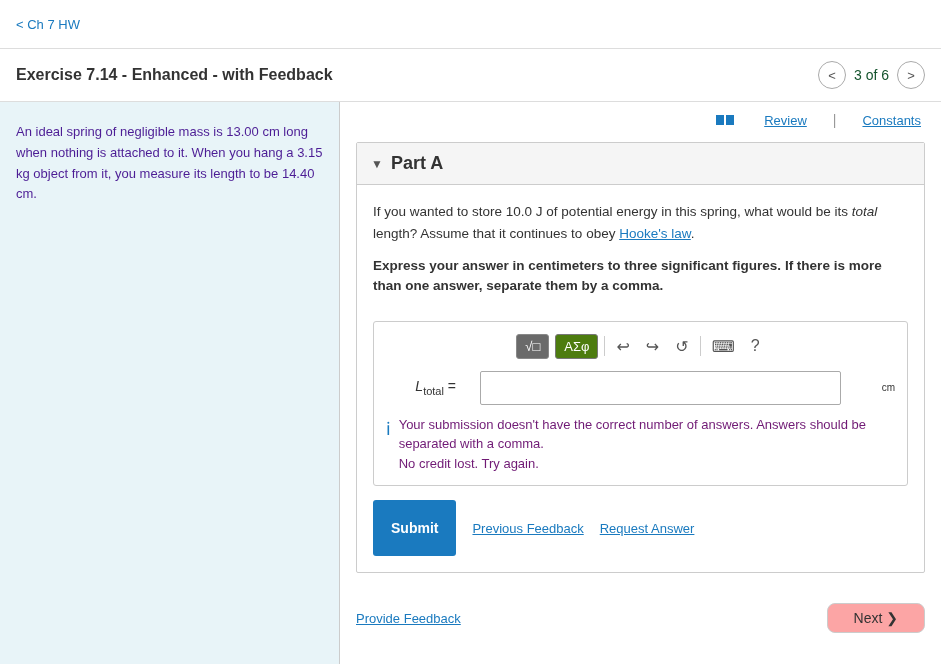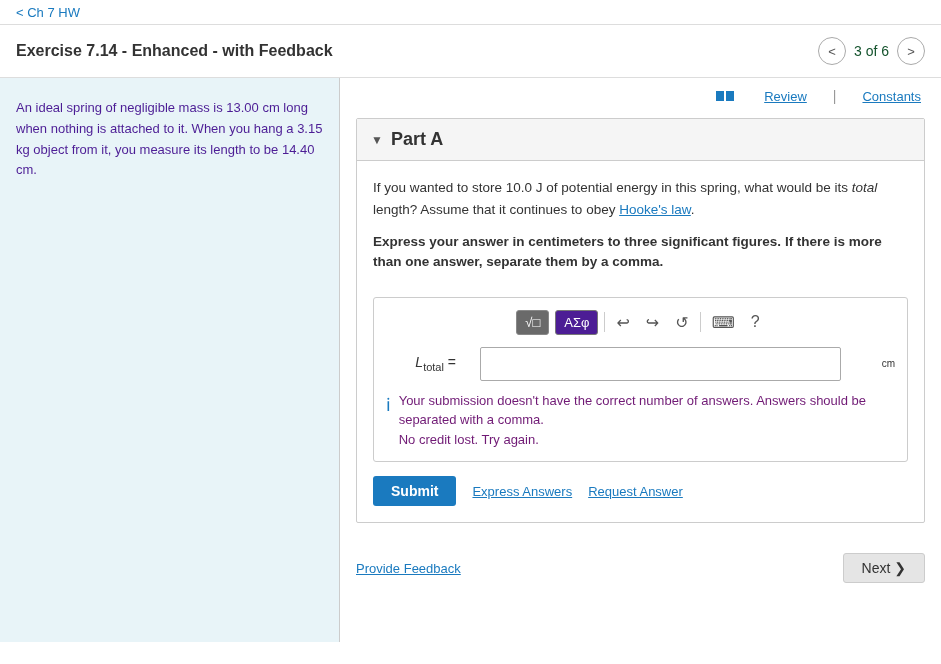--- a/index.html
+++ b/index.html
@@ -1,20 +1,20 @@
 <!DOCTYPE html>
 <html><head>
   <meta charset="utf-8">
   <style>
     * { box-sizing: border-box; margin: 0; padding: 0; }
     body { font-family: Arial, sans-serif; font-size: 14px; color: #333; background: #fff; width: 941px; min-height: 664px; }
 
     
     .top-nav {
-      padding: 4px 16px;
+      padding: 16px 16px;
       border-bottom: 1px solid #ddd;
     }
     .top-nav a {
       color: #1a7abf;
       text-decoration: none;
       font-size: 13px;
     }
 
     
     .exercise-header {
@@ -172,21 +172,21 @@
       background: #6a6a6a;
       color: #fff;
       border-radius: 3px;
       cursor: pointer;
       font-size: 13px;
       display: flex;
       align-items: center;
       gap: 2px;
     }
     .toolbar-btn.light {
-      background: #4c1d95;
+      background: #4d7c0f;
       border-color: #777;
       text-align: center;
     }
     .toolbar-icon-btn {
       background: none;
       border: none;
       cursor: pointer;
       font-size: 16px;
       color: #555;
       padding: 2px 5px;
@@ -249,21 +249,21 @@
     .action-row {
       display: flex;
       align-items: center;
       gap: 16px;
       margin-top: 4px;
     }
     .submit-btn {
       background: #1a7abf;
       color: #fff;
       border: none;
-      padding: 7px 18px;
+      padding: 20px 18px;
       border-radius: 3px;
       cursor: pointer;
       font-size: 14px;
       font-weight: bold;
     }
     .action-link {
       color: #1a7abf;
       text-decoration: underline;
       cursor: pointer;
       font-size: 13px;
@@ -279,24 +279,24 @@
       justify-content: space-between;
       padding: 14px 16px;
     }
     .feedback-link {
       color: #1a7abf;
       text-decoration: underline;
       cursor: pointer;
       font-size: 13px;
     }
     .next-btn {
-      background: #e5e5e5;
+      background: #fca5a5;
       border: 1px solid #ccc;
-      padding: 6px 18px;
-      border-radius: 3px;
+      padding: 6px 26px;
+      border-radius: 8px;
       cursor: pointer;
       font-size: 14px;
       color: #333;
       display: flex;
       align-items: center;
       gap: 4px;
     }
   </style>
 </head>
 <body>
@@ -372,21 +372,21 @@
             <span class="warning-icon">ℹ</span>
             <div>
               <div class="warning-text">Your submission doesn't have the correct number of answers. Answers should be separated with a comma.</div>
               <div class="warning-text no-credit">No credit lost. Try again.</div>
             </div>
           </div>
         </div>
 
         <div class="action-row">
           <button class="submit-btn">Submit</button>
-          <button class="action-link">Express Answers</button>
+          <button class="action-link">Previous Feedback</button>
           <button class="action-link">Request Answer</button>
         </div>
 
       </div>
     </div>
 
     <div class="footer-row">
       <a class="feedback-link">Provide Feedback</a>
       <button class="next-btn">Next ❯</button>
     </div>

